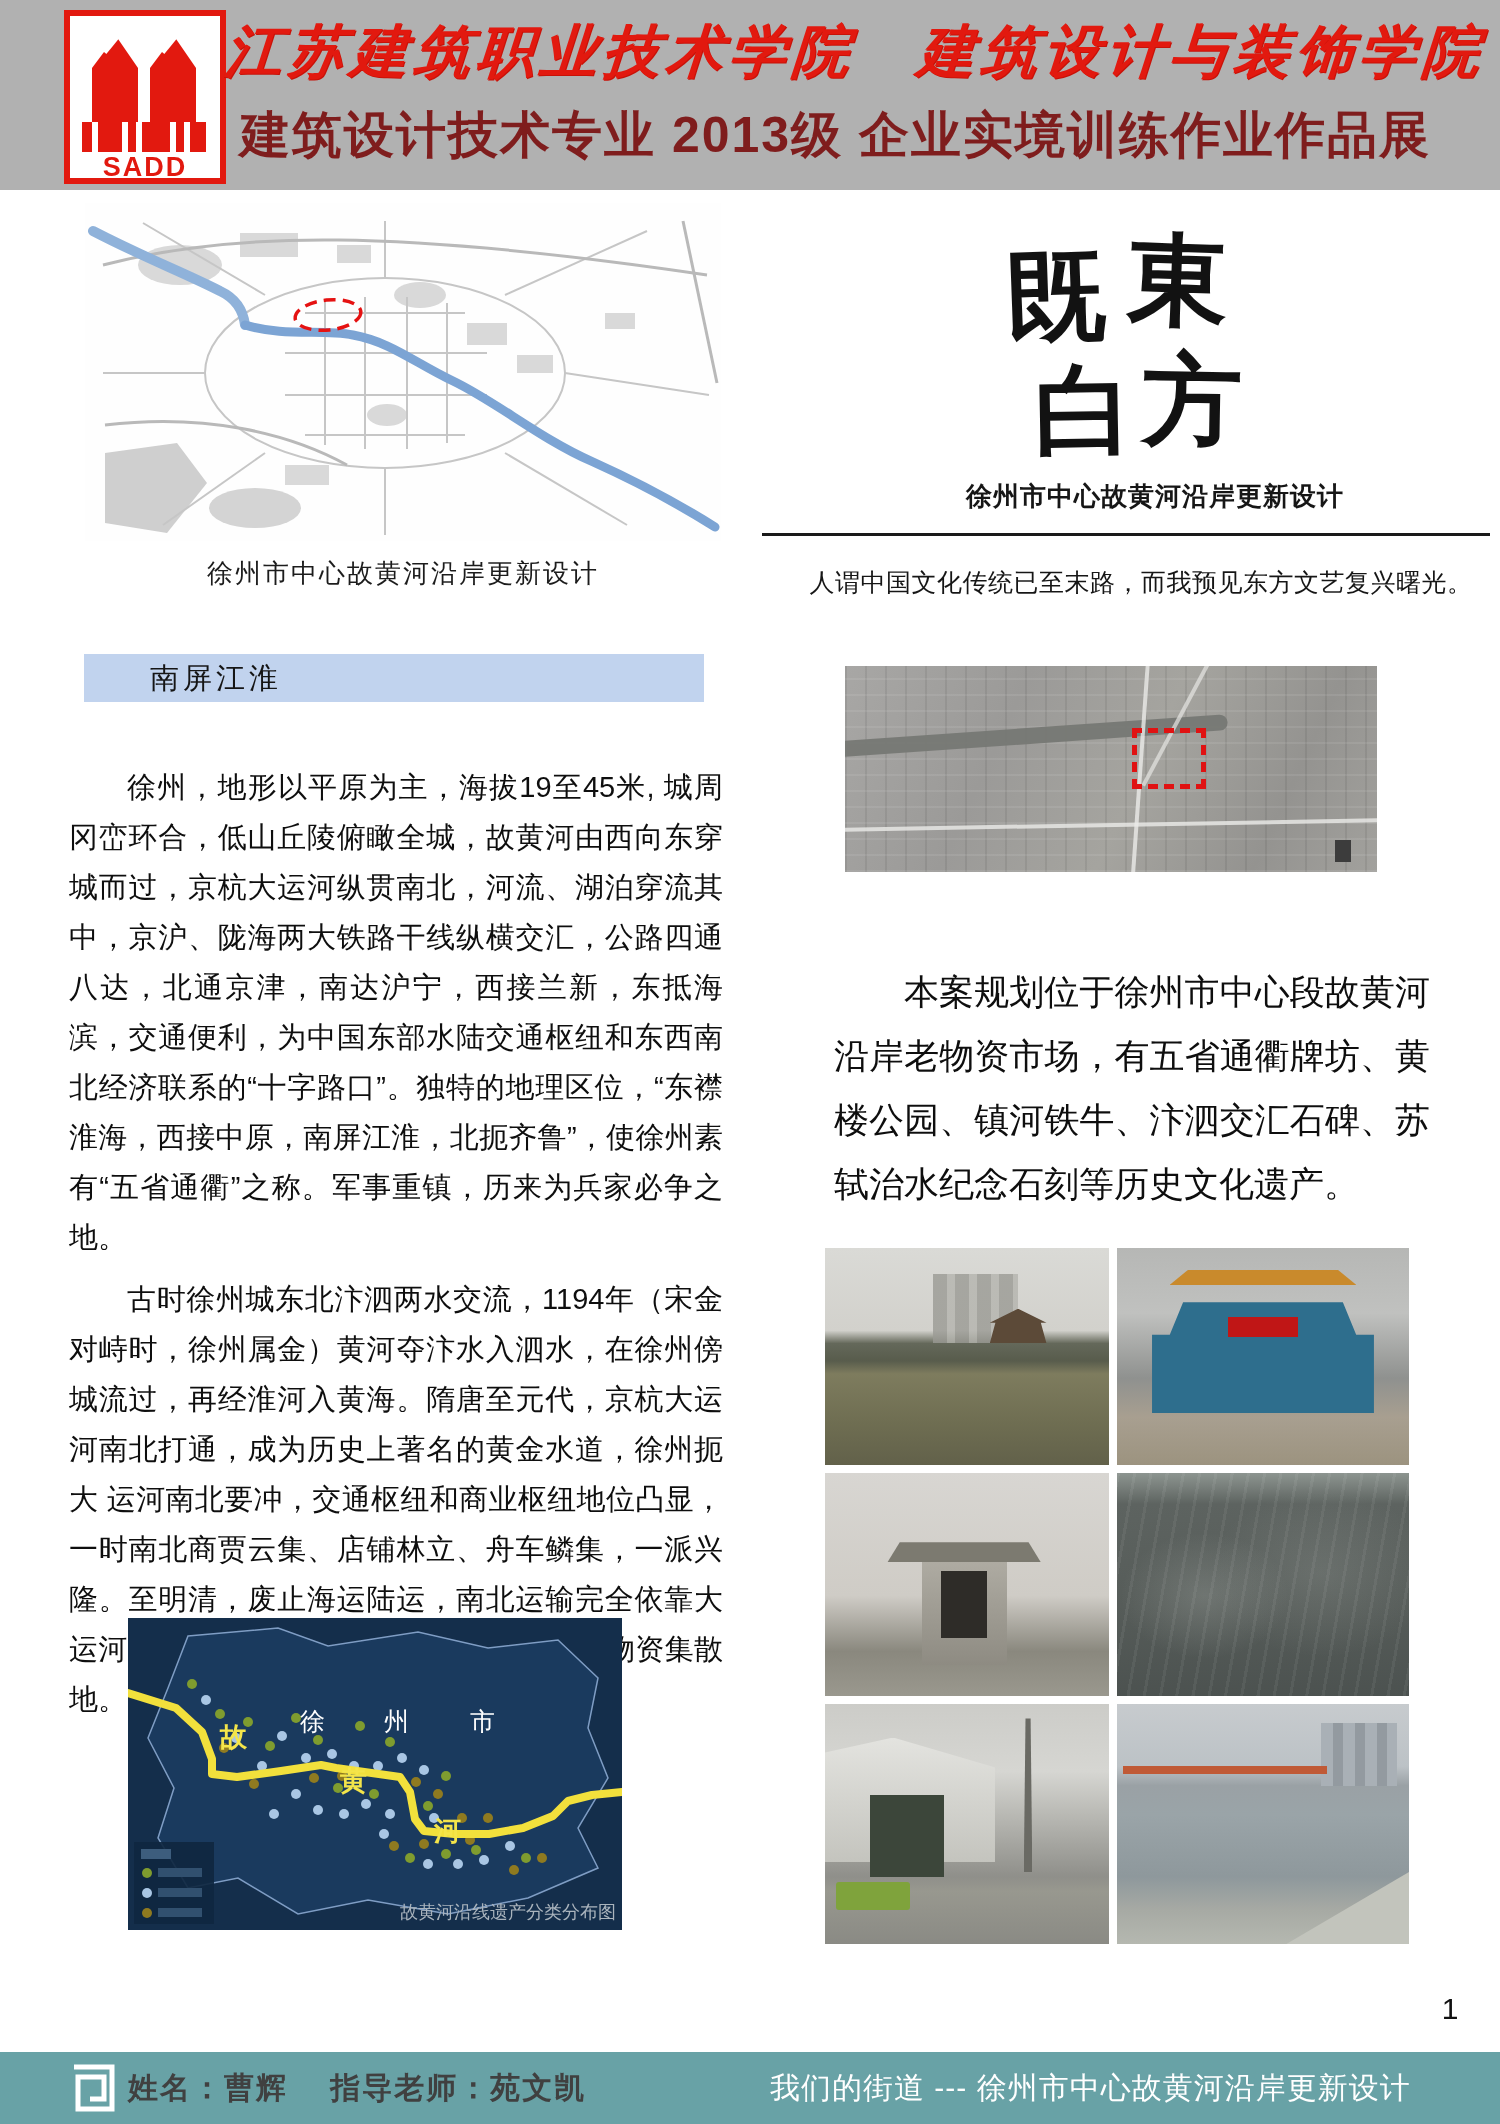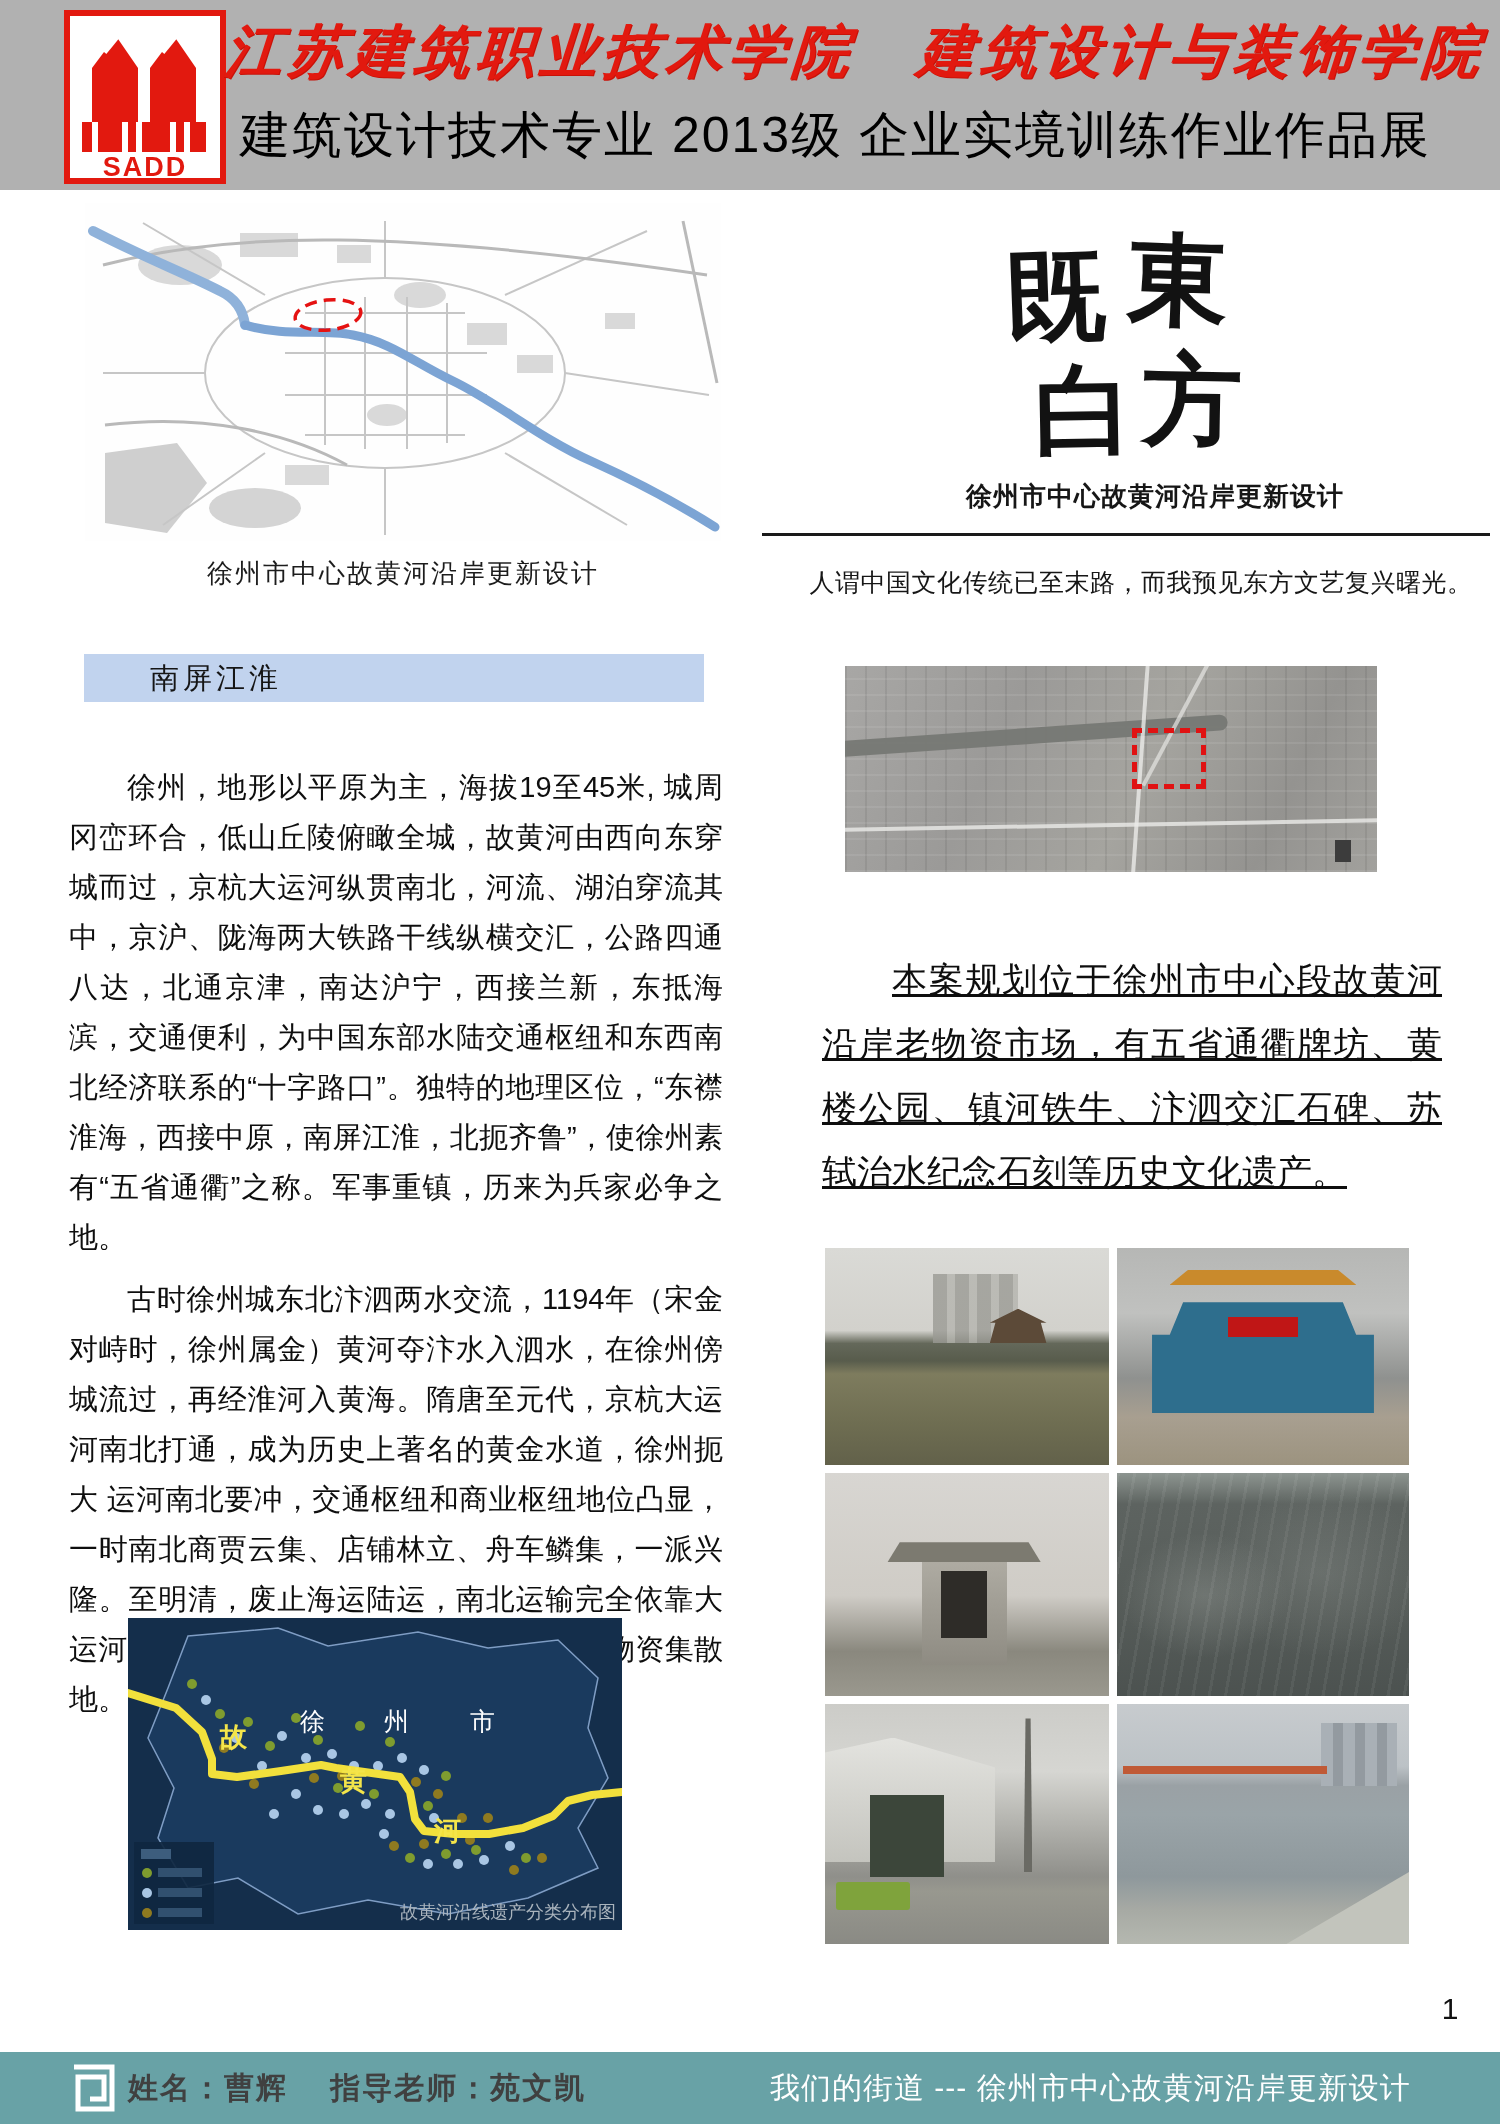--- a/index.html
+++ b/index.html
@@ -7,21 +7,21 @@
         font-family:"Liberation Sans","DejaVu Sans",sans-serif;color:#111;}
 
   
   .header{position:absolute;left:0;top:0;width:1500px;height:190px;background:#b1b1b1;}
   .logo-box{position:absolute;left:64px;top:10px;width:162px;height:174px;}
   .h-line1{position:absolute;left:212px;top:14px;width:1286px;text-align:center;
            font-family:"DejaVu Serif","Liberation Serif",serif;font-style:italic;font-weight:900;
            font-size:57px;color:#e2190f;letter-spacing:6px;white-space:nowrap;
            text-shadow:1px 1px 0 #c81208;transform:skewX(-4deg);}
   .h-line2{position:absolute;left:240px;top:102px;width:1160px;text-align:center;
-           font-weight:normal;font-size:50px;color:#000000;letter-spacing:2px;white-space:nowrap;}
+           font-weight:bold;font-size:50px;color:#7f1d1d;letter-spacing:2px;white-space:nowrap;}
 
   
   .street-map{position:absolute;left:85px;top:203px;width:636px;height:338px;background:#fff;}
   .street-caption{position:absolute;left:85px;top:556px;width:636px;text-align:center;
                   font-size:26px;color:#1c1c1c;letter-spacing:2px;}
 
   
   .cal-char{position:absolute;font-family:"DejaVu Serif","Liberation Serif",serif;font-weight:900;
             color:#121212;font-size:100px;line-height:1;}
   .cal-c1{left:1006px;top:246px;transform:rotate(-2deg);}
@@ -52,21 +52,21 @@
              border-radius:10px;transform:rotate(-4deg);}
   .sat-road1{position:absolute;left:55%;top:-5%;width:4px;height:115%;background:rgba(235,235,232,.8);transform:rotate(4deg);}
   .sat-road2{position:absolute;left:-2%;top:76%;width:104%;height:4px;background:rgba(235,235,232,.8);transform:rotate(-1deg);}
   .sat-road3{position:absolute;left:62%;top:-8%;width:4px;height:70%;background:rgba(230,230,226,.7);transform:rotate(28deg);}
   .sat-target{position:absolute;left:54%;top:30%;width:12%;height:25%;border:5px dashed #e01212;}
   .sat-corner{position:absolute;right:26px;bottom:10px;width:16px;height:22px;background:#3c3c3c;}
 
   
   .right-para{position:absolute;left:822px;top:948px;width:620px;font-size:35px;line-height:64px;
               text-align:justify;color:#0e0e0e;}
-  .right-para p{margin:0;text-indent:2em;text-decoration:underline;}
+  .right-para p{margin:12px;text-indent:2em;}
 
   
   .photos{position:absolute;left:825px;top:1248px;display:grid;
           grid-template-columns:284px 292px;grid-template-rows:217px 223px 240px;gap:8px;}
   .photo{position:relative;overflow:hidden;}
   .ph1{background:linear-gradient(180deg,#dadad6 0%,#d2d1cc 38%,#64685a 44%,#585c4c 52%,#7e7c5e 58%,#6f6e52 80%,#62614a 100%);}
   .ph1 .pagoda{position:absolute;left:58%;top:28%;width:20%;height:16%;background:#5c4a38;
                clip-path:polygon(0 100%,10% 40%,0 40%,50% 0,100% 40%,90% 40%,100% 100%);}
   .ph1 .towers{position:absolute;left:38%;top:12%;width:30%;height:32%;
                background:repeating-linear-gradient(90deg,#9a9a94 0 14px,#b4b4ae 14px 22px);opacity:.8;}

